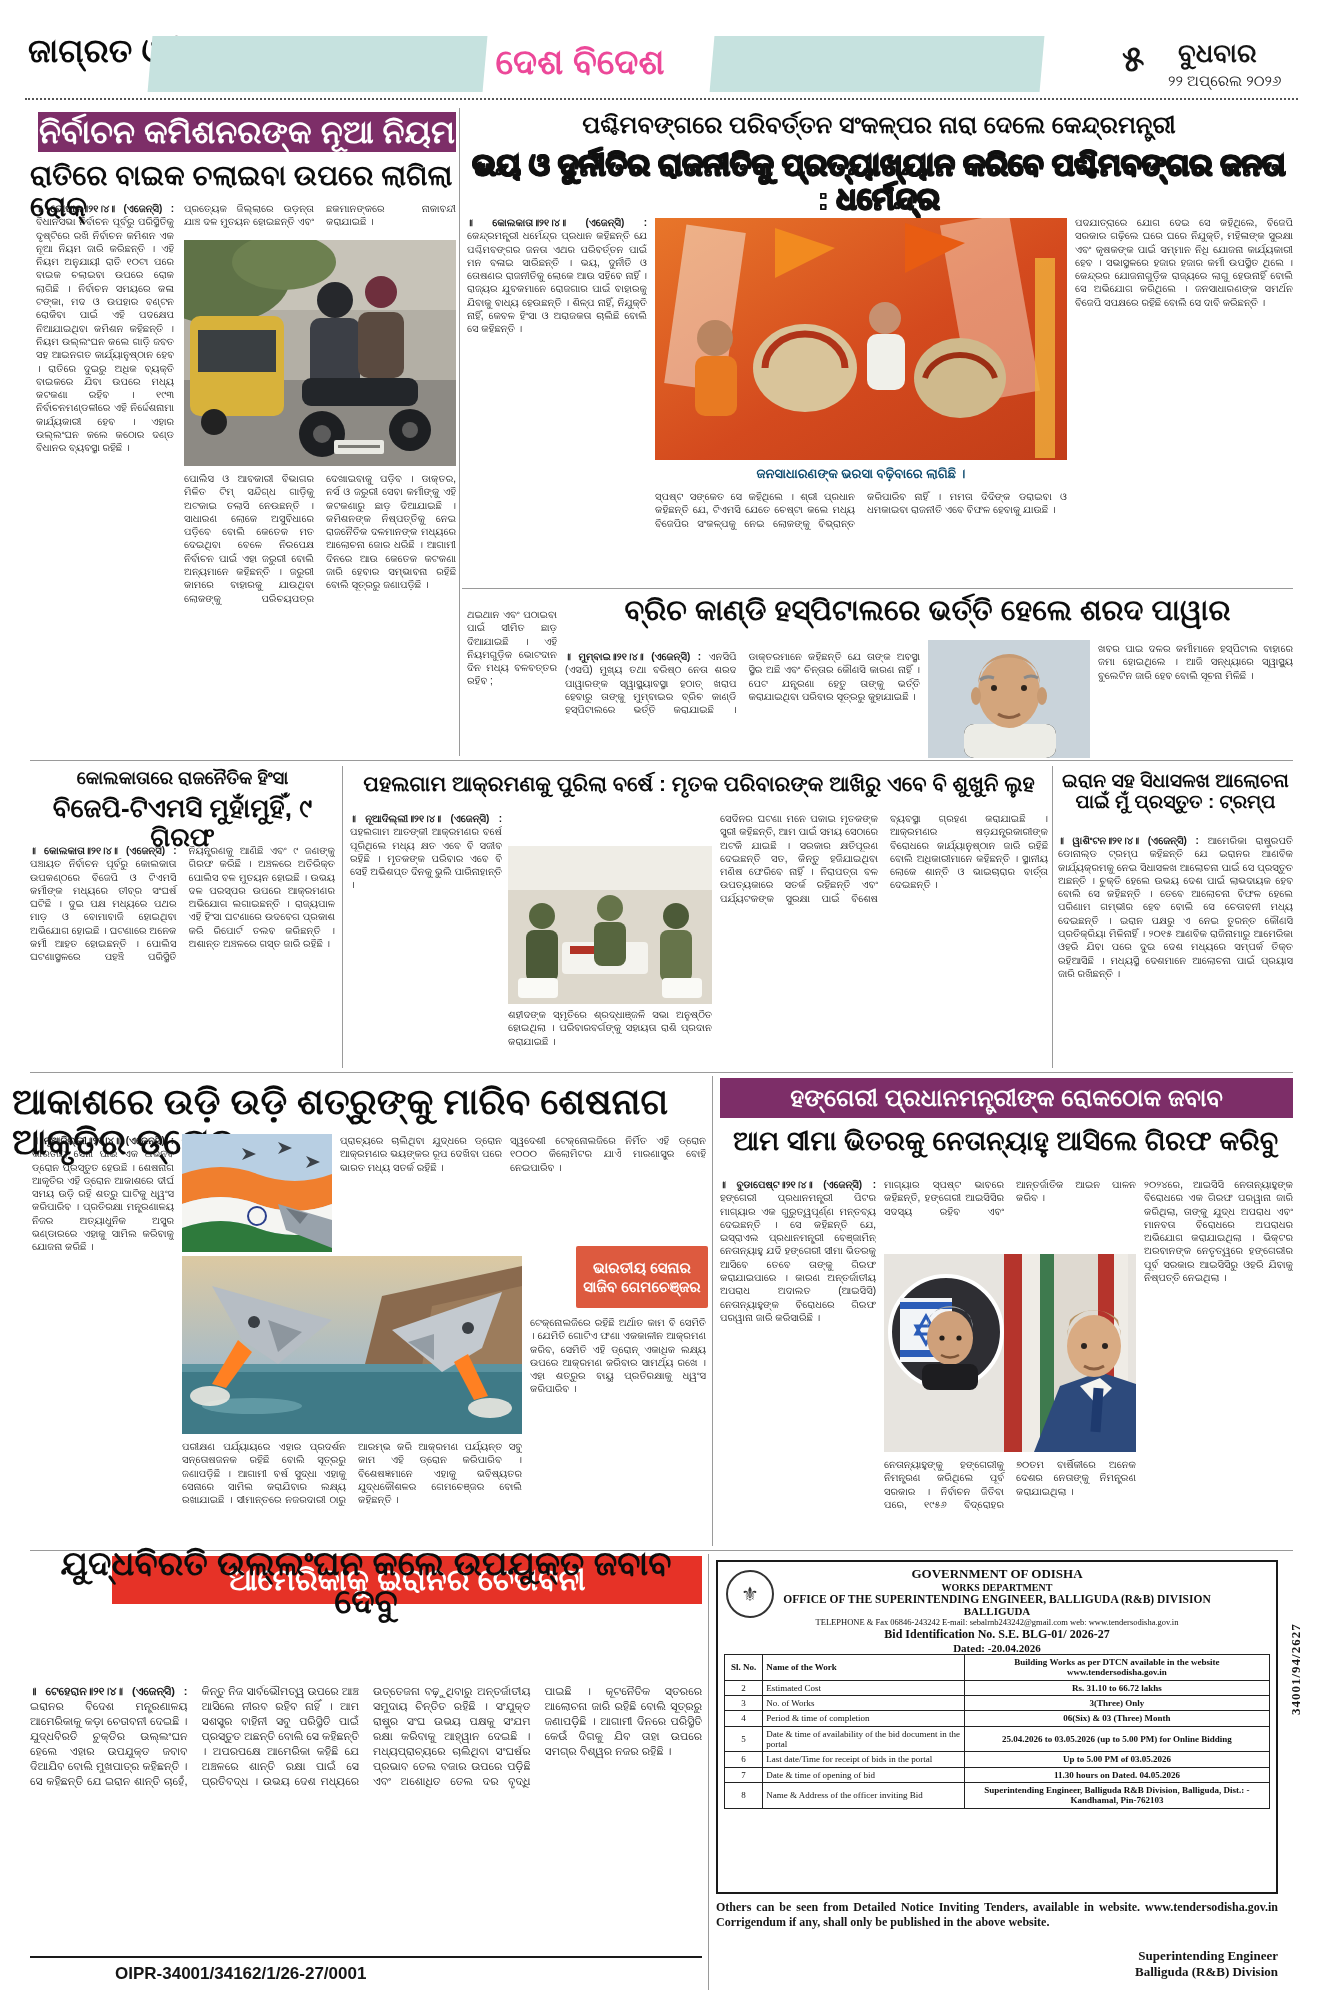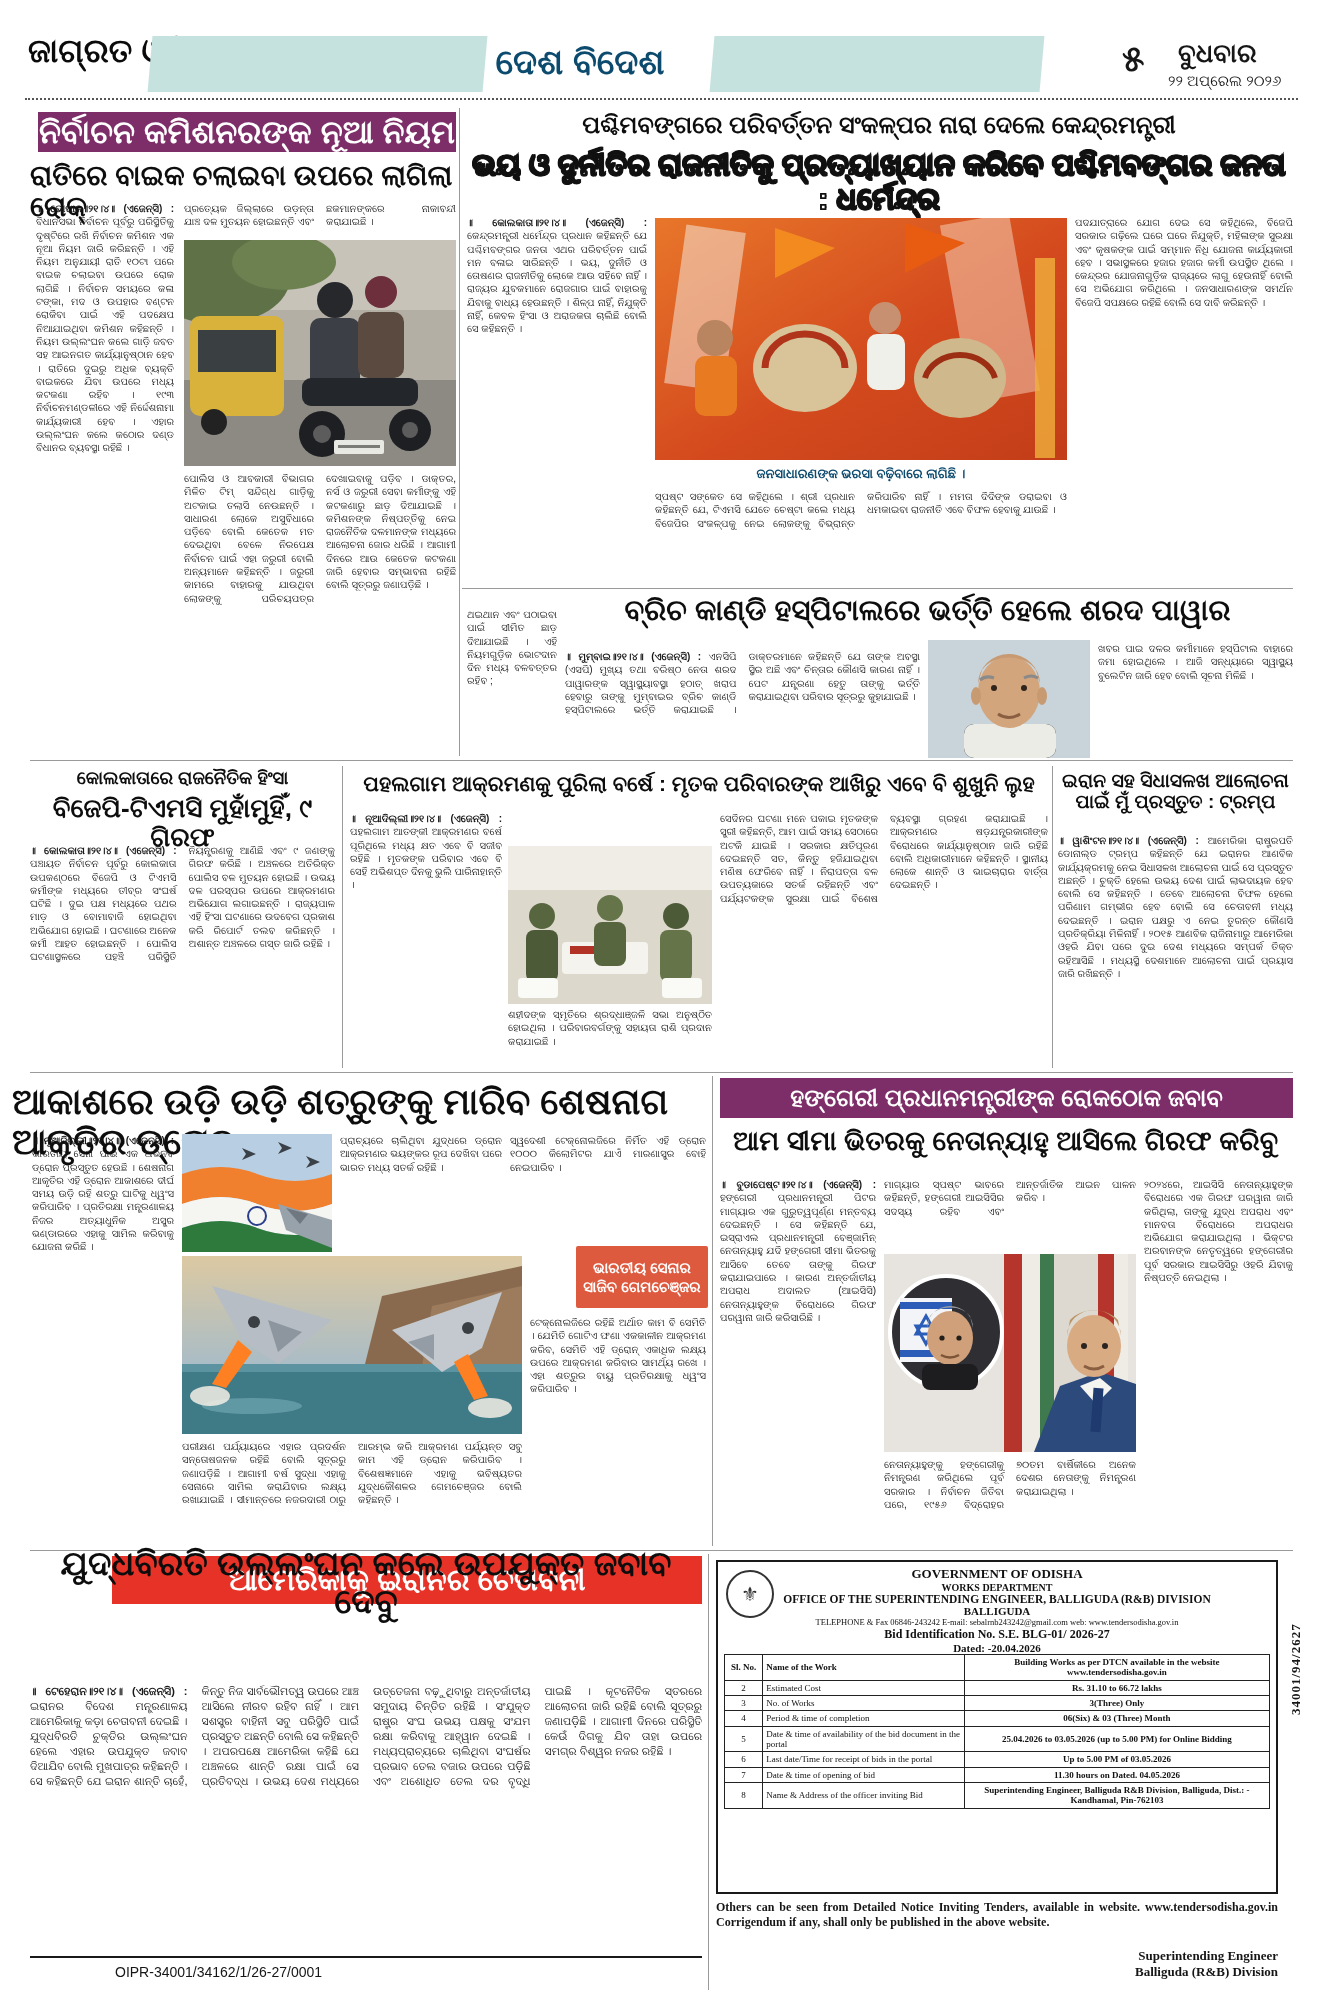--- a/index.html
+++ b/index.html
@@ -36,21 +36,21 @@
   .vert{writing-mode:vertical-rl;transform:rotate(180deg);font-weight:bold;font-size:13px;
         font-family:"Liberation Serif", serif;letter-spacing:1px;}
 </style>
 </head>
 <body>
 
 <div class="page">
 
   <div class="abs" style="left:28px;top:32px;font-size:33px;font-weight:bold;color:#0a0a0a;">ଜାଗ୍ରତ ଓଡ଼ିଶା</div>
   <div class="abs" style="left:150px;top:36px;width:335px;height:56px;background:#c6e2df;transform:skewX(-5deg);"></div>
-  <div class="abs center" style="left:468px;top:42px;width:224px;font-size:35px;font-weight:bold;color:#0c4a6e;">ଦେଶ ବିଦେଶ</div>
+  <div class="abs center" style="left:468px;top:42px;width:224px;font-size:35px;font-weight:bold;color:#ec4899;">ଦେଶ ବିଦେଶ</div>
   <div class="abs" style="left:712px;top:36px;width:330px;height:56px;background:#c6e2df;transform:skewX(-5deg);"></div>
   <div class="abs" style="left:1122px;top:38px;font-size:36px;font-weight:bold;">୫</div>
   <div class="abs" style="left:1178px;top:38px;font-size:26px;font-weight:bold;">ବୁଧବାର</div>
   <div class="abs" style="left:1168px;top:72px;font-size:15px;">୨୨ ଅପ୍ରେଲ ୨୦୨୬</div>
   <div class="abs dotted" style="left:25px;top:98px;width:1273px;"></div>
 
   <div class="abs kicker-purple" style="left:38px;top:112px;width:418px;height:40px;font-size:32px;line-height:40px;">ନିର୍ବାଚନ କମିଶନରଙ୍କ ନୂଆ ନିୟମ</div>
   <div class="abs hl" style="left:30px;top:160px;width:428px;font-size:28px;">ରାତିରେ ବାଇକ ଚଲାଇବା ଉପରେ ଲାଗିଲା ରୋକ୍</div>
   <div class="abs bt bt-sm" style="left:36px;top:202px;width:138px;height:548px;">
     <span class="dl">॥ ଭୋପାଳ॥୨୧।୪॥ (ଏଜେନ୍ସି) :</span>
@@ -281,21 +281,21 @@
   <div class="abs bt bt-sm" style="left:1144px;top:1178px;width:149px;height:366px;">୨୦୨୪ରେ, ଆଇସିସି ନେତାନ୍ୟାହୁଙ୍କ ବିରୋଧରେ ଏକ ଗିରଫ ପରୱାନା ଜାରି କରିଥିଲା, ତାଙ୍କୁ ଯୁଦ୍ଧ ଅପରାଧ ଏବଂ ମାନବତା ବିରୋଧରେ ଅପରାଧର ଅଭିଯୋଗ କରାଯାଇଥିଲା । ଭିକ୍ଟର ଅରବାନଙ୍କ ନେତୃତ୍ୱରେ ହଙ୍ଗେରୀର ପୂର୍ବ ସରକାର ଆଇସିସିରୁ ଓହରି ଯିବାକୁ ନିଷ୍ପତ୍ତି ନେଇଥିଲା ।</div>
   <div class="abs hline" style="left:30px;top:1550px;width:1263px;"></div>
 
   <div class="abs banner-red" style="left:112px;top:1556px;width:590px;height:48px;font-size:30px;line-height:48px;">ଆମେରିକାକୁ ଇରାନର ଚେତାବନୀ</div>
   <div class="abs hl center" style="left:30px;top:1544px;width:672px;font-size:34px;">ଯୁଦ୍ଧବିରତି ଉଲ୍ଲଂଘନ କଲେ ଉପଯୁକ୍ତ ଜବାବ ଦେବୁ</div>
   <div class="abs bt cols4" style="left:30px;top:1684px;width:672px;height:266px;">
     <span class="dl">॥ ଟେହେରାନ॥୨୧।୪॥ (ଏଜେନ୍ସି) :</span>
     <span>ଇରାନର ବିଦେଶ ମନ୍ତ୍ରଣାଳୟ ଆମେରିକାକୁ କଡ଼ା ଚେତାବନୀ ଦେଇଛି । ଯୁଦ୍ଧବିରତି ଚୁକ୍ତିର ଉଲ୍ଲଂଘନ ହେଲେ ଏହାର ଉପଯୁକ୍ତ ଜବାବ ଦିଆଯିବ ବୋଲି ମୁଖପାତ୍ର କହିଛନ୍ତି । ସେ କହିଛନ୍ତି ଯେ ଇରାନ ଶାନ୍ତି ଚାହେଁ, କିନ୍ତୁ ନିଜ ସାର୍ବଭୌମତ୍ୱ ଉପରେ ଆଞ୍ଚ ଆସିଲେ ନୀରବ ରହିବ ନାହିଁ । ଆମ ସଶସ୍ତ୍ର ବାହିନୀ ସବୁ ପରିସ୍ଥିତି ପାଇଁ ପ୍ରସ୍ତୁତ ଅଛନ୍ତି ବୋଲି ସେ କହିଛନ୍ତି । ଅପରପକ୍ଷେ ଆମେରିକା କହିଛି ଯେ ଅଞ୍ଚଳରେ ଶାନ୍ତି ରକ୍ଷା ପାଇଁ ସେ ପ୍ରତିବଦ୍ଧ । ଉଭୟ ଦେଶ ମଧ୍ୟରେ ଉତ୍ତେଜନା ବଢ଼ୁଥିବାରୁ ଅନ୍ତର୍ଜାତୀୟ ସମୁଦାୟ ଚିନ୍ତିତ ରହିଛି । ସଂଯୁକ୍ତ ରାଷ୍ଟ୍ର ସଂଘ ଉଭୟ ପକ୍ଷକୁ ସଂଯମ ରକ୍ଷା କରିବାକୁ ଆହ୍ୱାନ ଦେଇଛି । ମଧ୍ୟପ୍ରାଚ୍ୟରେ ଚାଲିଥିବା ସଂଘର୍ଷର ପ୍ରଭାବ ତେଲ ବଜାର ଉପରେ ପଡ଼ିଛି ଏବଂ ଅଶୋଧିତ ତେଲ ଦର ବୃଦ୍ଧି ପାଇଛି । କୂଟନୈତିକ ସ୍ତରରେ ଆଲୋଚନା ଜାରି ରହିଛି ବୋଲି ସୂତ୍ରରୁ ଜଣାପଡ଼ିଛି । ଆଗାମୀ ଦିନରେ ପରିସ୍ଥିତି କେଉଁ ଦିଗକୁ ଯିବ ତାହା ଉପରେ ସମଗ୍ର ବିଶ୍ୱର ନଜର ରହିଛି ।</span>
   </div>
   <div class="abs" style="left:30px;top:1956px;width:672px;height:2px;background:#1a1a1a;"></div>
-  <div class="abs" style="left:115px;top:1964px;font-size:14px;font-weight:normal;">OIPR-34001/34162/1/26-27/0001</div>
+  <div class="abs" style="left:115px;top:1964px;font-size:17px;font-weight:bold;">OIPR-34001/34162/1/26-27/0001</div>
   <div class="abs vline" style="left:708px;top:1554px;height:436px;"></div>
 
   <div class="abs tender" style="left:716px;top:1560px;width:562px;height:334px;box-sizing:border-box;padding:4px 6px;">
     <div style="position:absolute;left:8px;top:8px;width:44px;height:44px;border:2px solid #333;border-radius:50%;
                 display:flex;align-items:center;justify-content:center;font-size:20px;color:#333;">⚜</div>
     <div class="th" style="font-size:13px;">GOVERNMENT OF ODISHA</div>
     <div class="th" style="font-size:10px;">WORKS DEPARTMENT</div>
     <div class="th" style="font-size:11.5px;">OFFICE OF THE SUPERINTENDING ENGINEER, BALLIGUDA (R&amp;B) DIVISION</div>
     <div class="th" style="font-size:11px;">BALLIGUDA</div>
     <div class="th" style="font-size:8.5px;font-weight:normal;">TELEPHONE &amp; Fax 06846-243242 E-mail: sebalrnb243242@gmail.com web: www.tendersodisha.gov.in</div>

